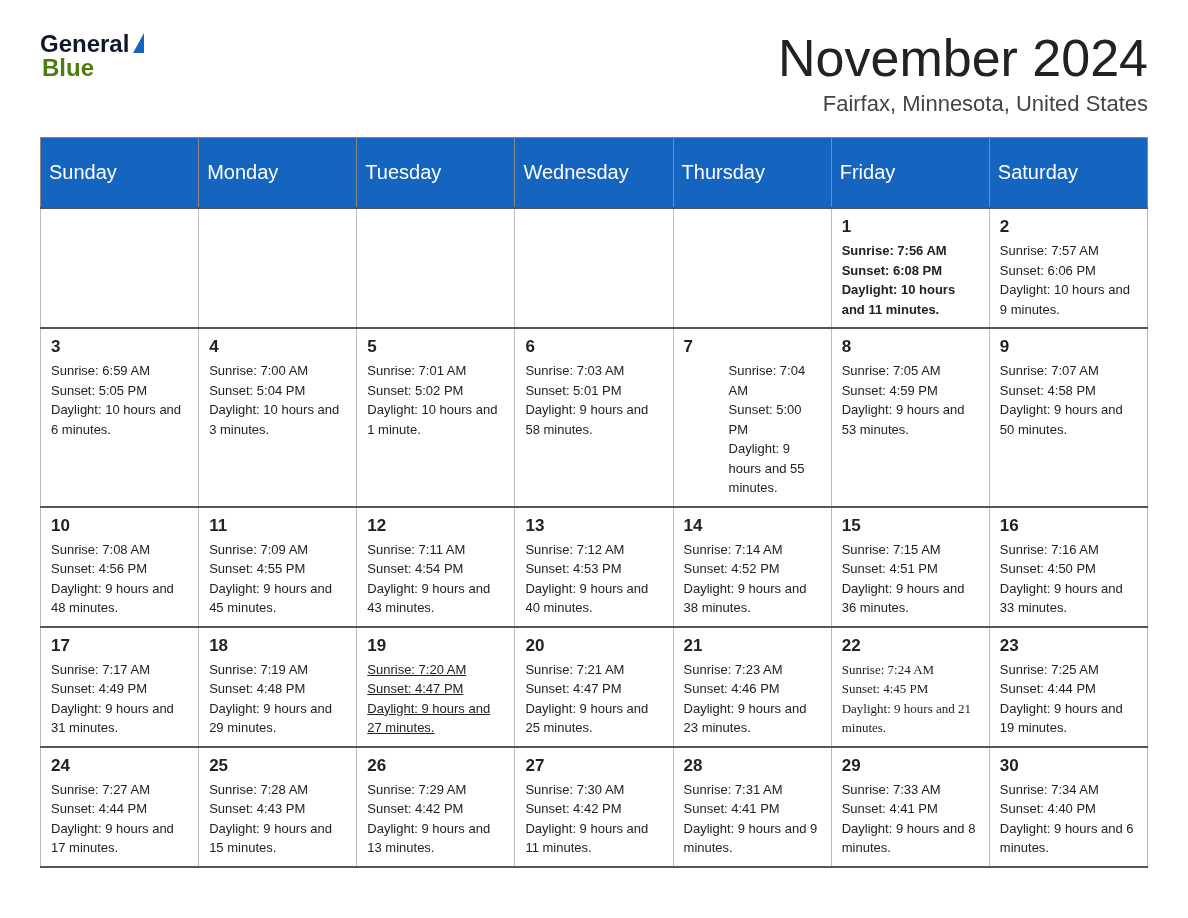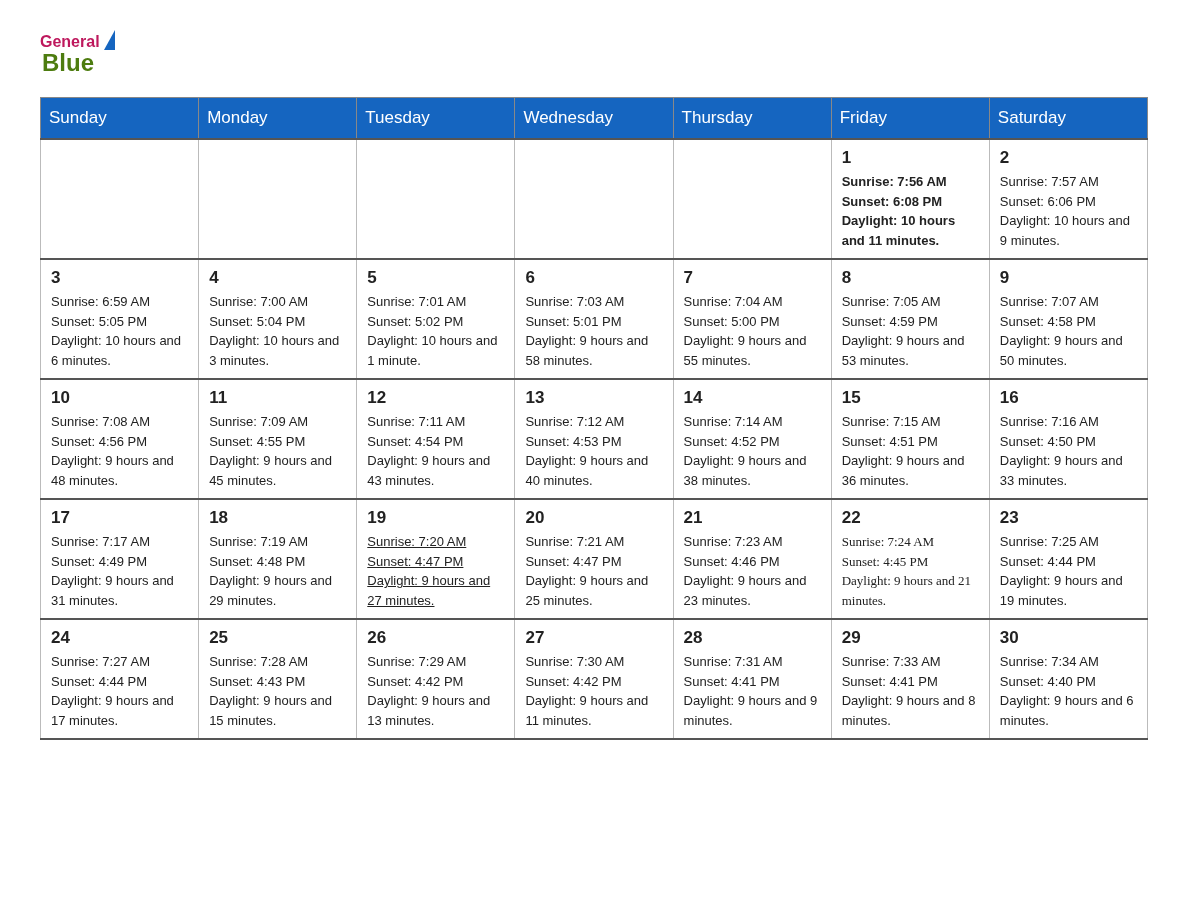--- a/index.html
+++ b/index.html
@@ -43,23 +43,23 @@
       margin-top: 4px;
     }
     .calendar {
       width: 100%;
       border-collapse: collapse;
       border: 1px solid #888;
     }
     .calendar th {
       background-color: #1565c0;
       color: #fff;
-      font-size: 17px;
+      font-size: 20px;
       font-weight: normal;
-      padding: 10px 8px;
+      padding: 23px 8px;
       text-align: left;
       border: 1px solid #888;
     }
     .calendar td {
       vertical-align: top;
       padding: 8px 10px;
       border: 1px solid #bbb;
       width: calc(100% / 7);
       min-height: 110px;
       font-size: 13px;
@@ -85,24 +85,28 @@
     .calendar tbody tr td {
       height: 120px;
     }
   </style>
 </head>
 <body>
 
 <div class="header">
   <div class="logo">
     <div class="logo-general">
-      <span style="color:#be185d; font-weight:bold; font-size:16px;">General</span>
+      <span style="color:#0f172a; font-weight:bold; font-size:24px;">General</span>
       <span style="display:inline-block; width:0; height:0; border-left:11px solid transparent; border-bottom:20px solid #1565c0; margin-left:4px; margin-bottom:3px;"></span>
     </div>
     <div style="color:#4d7c0f; font-size:24px; font-weight:bold; margin-top:-4px; padding-left:2px;">Blue</div>
+  </div>
+  <div class="title-section">
+    <div class="month-title">November 2024</div>
+    <div class="location-title">Fairfax, Minnesota, United States</div>
   </div>
 </div>
 
 <table class="calendar">
   <thead>
     <tr>
     <th>Sunday</th>
         <th>Monday</th>
         <th>Tuesday</th>
         <th>Wednesday</th>
@@ -151,21 +155,21 @@
 Daylight: 10 hours and 1 minute.</div>
         </td>
         <td>
           <span class="day-number">6</span>
           <div class="day-info" style="white-space: pre-line;">Sunrise: 7:03 AM
 Sunset: 5:01 PM
 Daylight: 9 hours and 58 minutes.</div>
         </td>
         <td>
           <span class="day-number">7</span>
-          <div class="day-info" style="white-space: pre-line;">Sunrise: 7:04 AM
+          <div class="day-info" style="white-space: pre-line; margin-left: 45px;">Sunrise: 7:04 AM
 Sunset: 5:00 PM
 Daylight: 9 hours and 55 minutes.</div>
         </td>
         <td>
           <span class="day-number">8</span>
           <div class="day-info" style="white-space: pre-line;">Sunrise: 7:05 AM
 Sunset: 4:59 PM
 Daylight: 9 hours and 53 minutes.</div>
         </td>
         <td>

